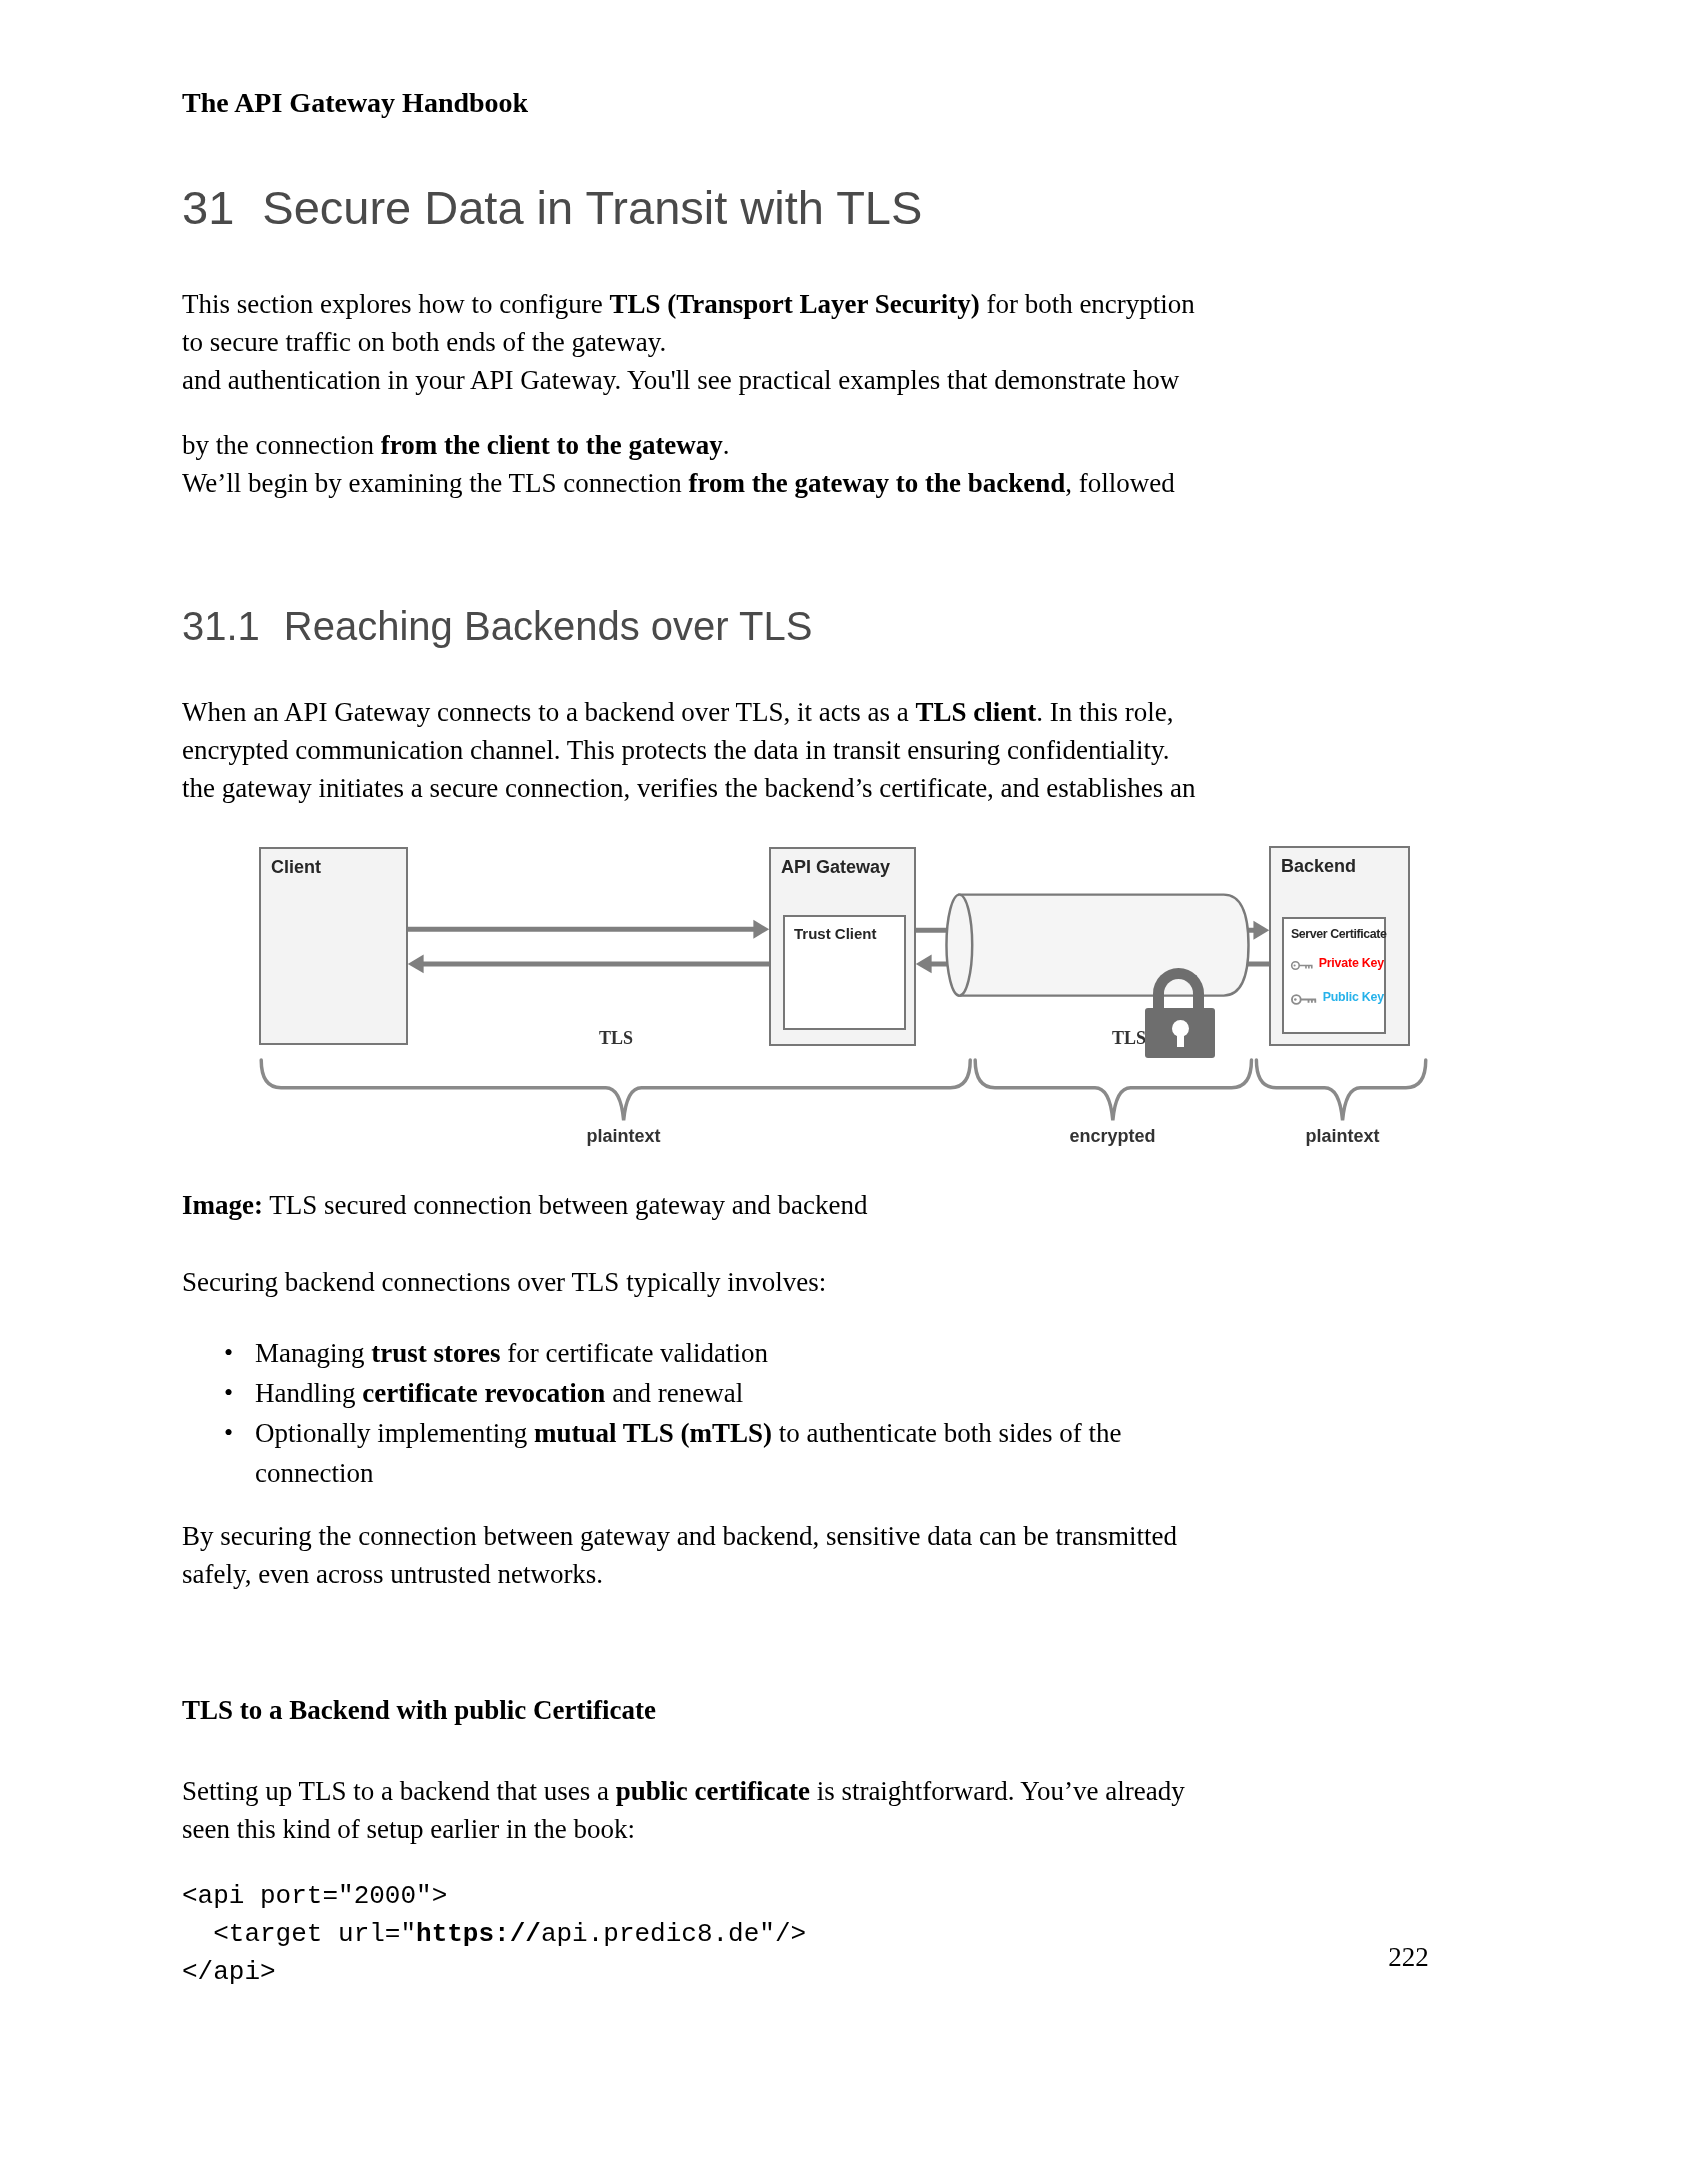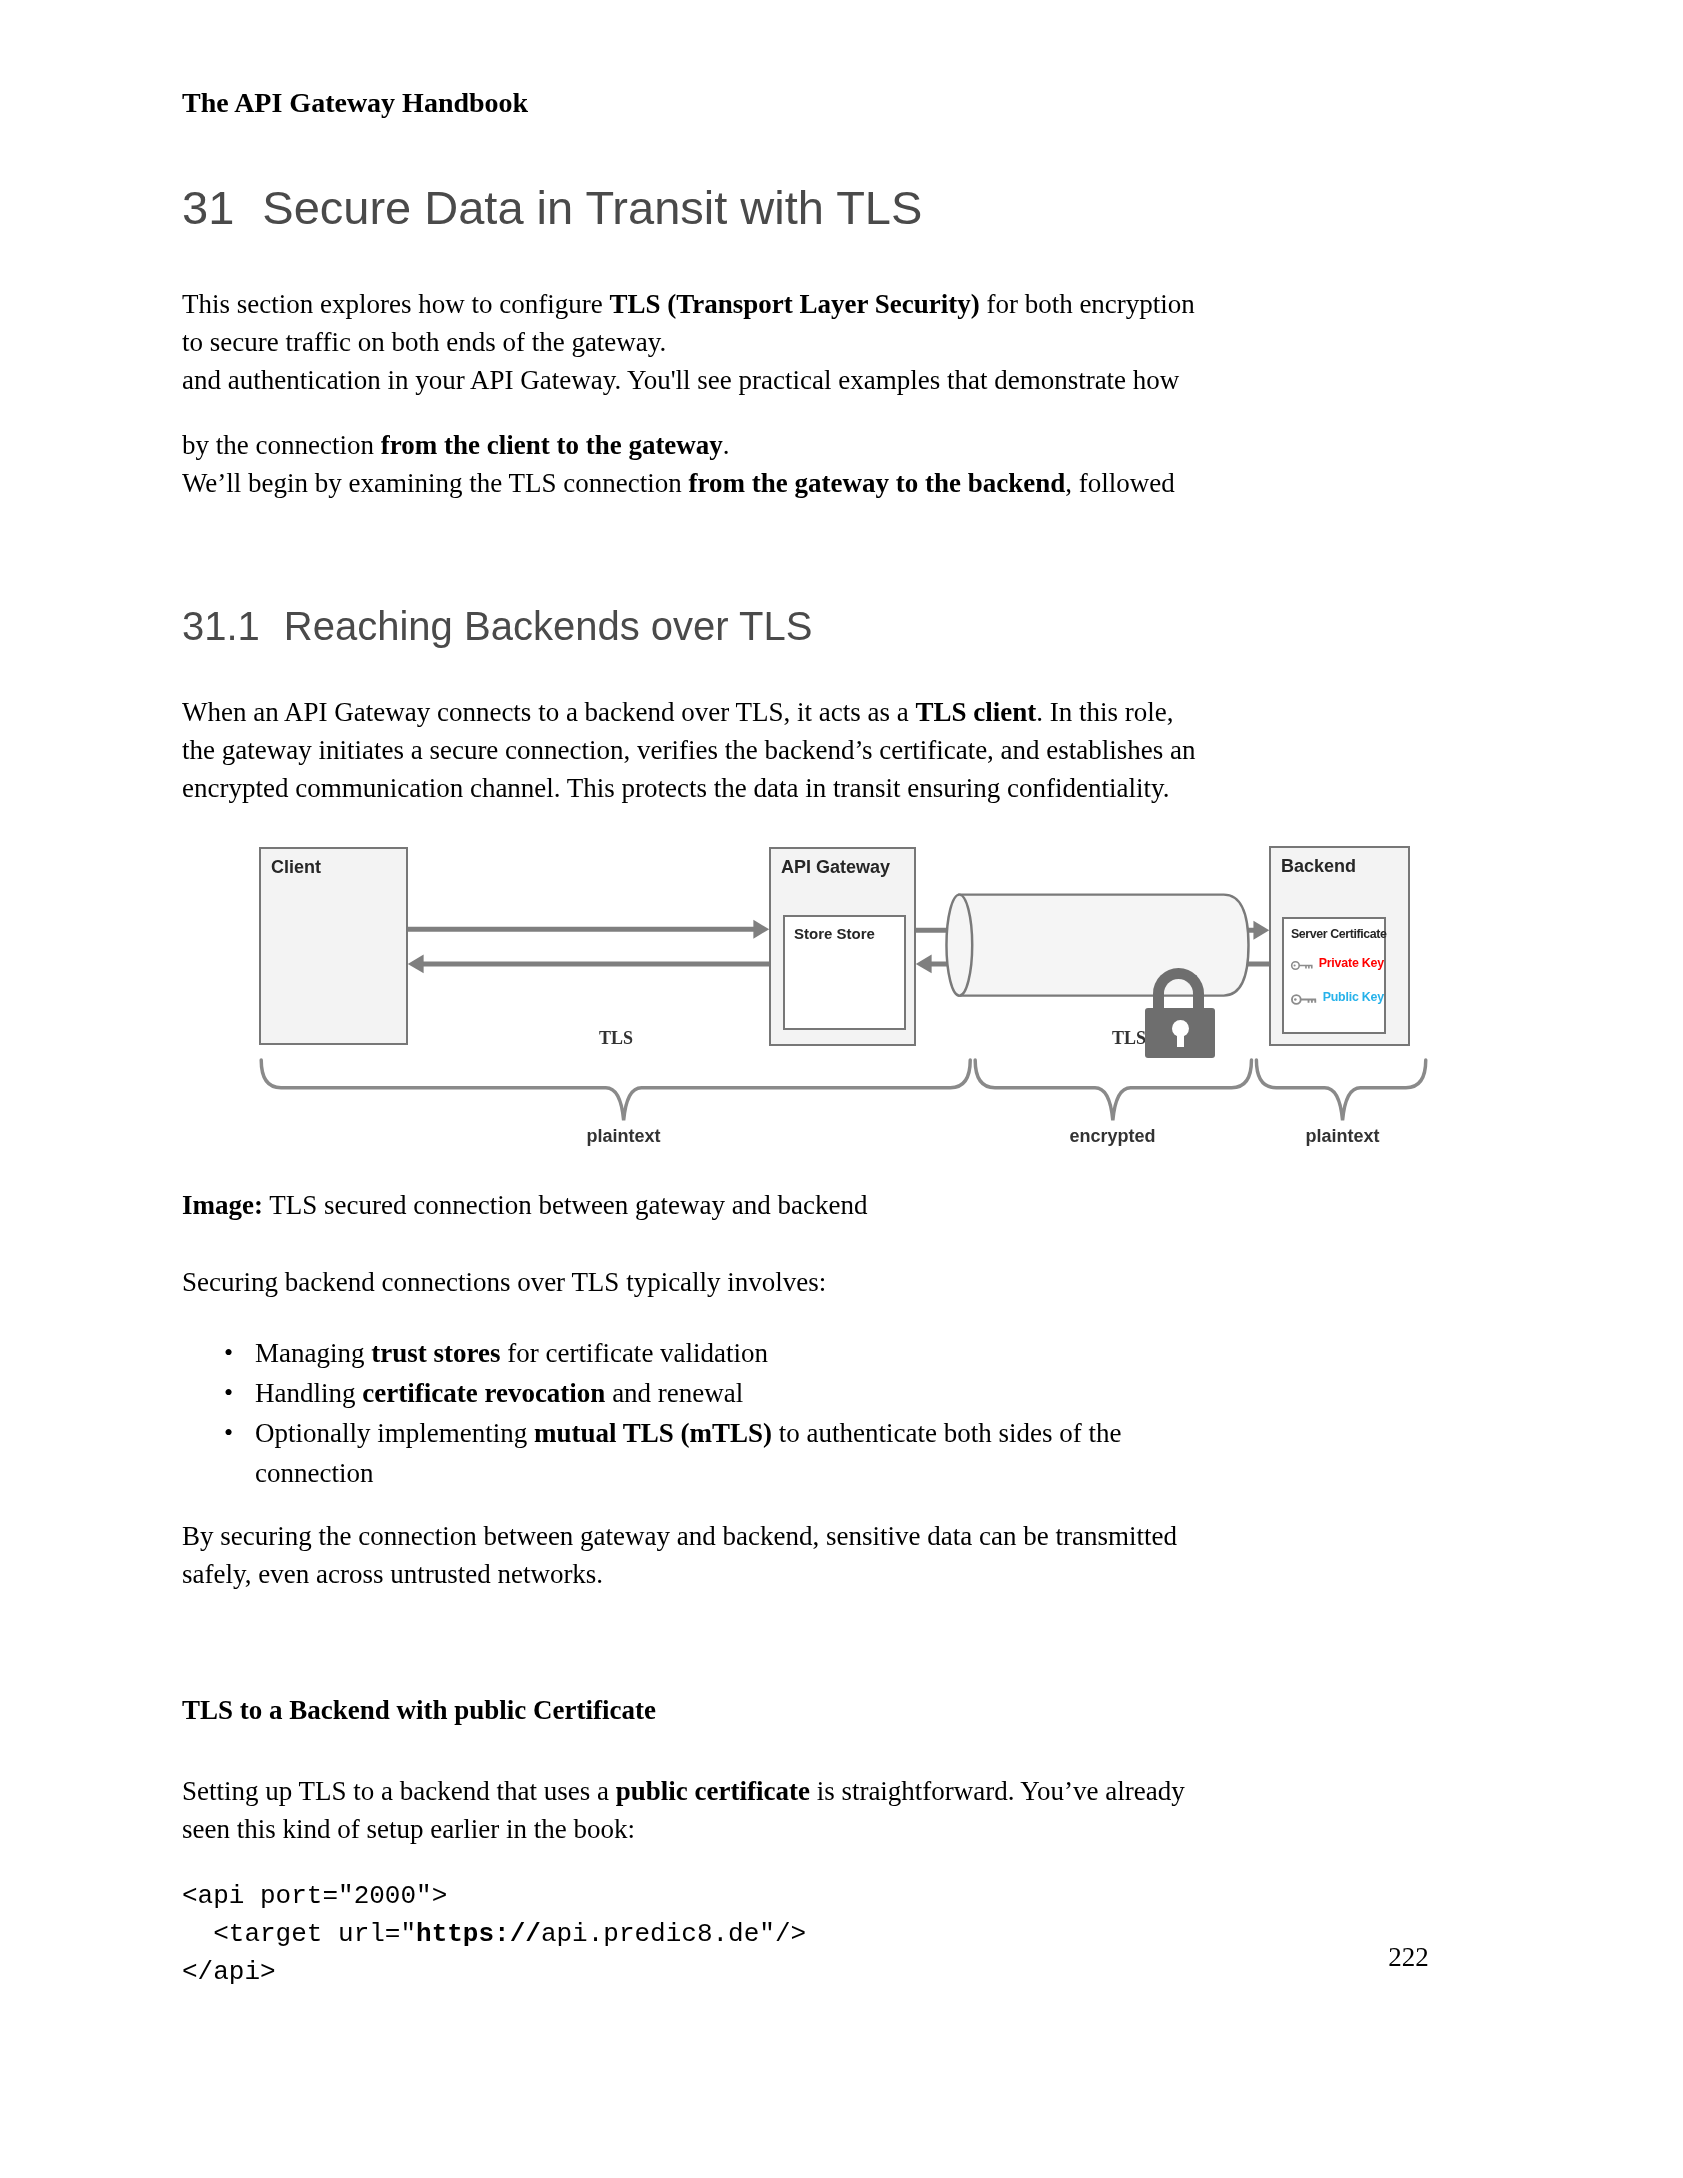--- a/index.html
+++ b/index.html
@@ -71,22 +71,22 @@
       <div class="tline"><span>by the connection </span><b>from the client to the gateway</b><span>.</span></div>
       <div class="tline"><span>We’ll begin by examining the TLS connection </span><b>from the gateway to the backend</b><span>, followed</span></div>
     </div>
 
   <div class="abs h2">
     <span class="h-num">31.1</span><span>Reaching Backends over TLS</span>
   </div>
 
   <div class="abs para" style="top:693px">
       <div class="tline"><span>When an API Gateway connects to a backend over TLS, it acts as a </span><b>TLS client</b><span>. In this role,</span></div>
+      <div class="tline"><span>encrypted communication channel. This protects the data in transit ensuring confidentiality.</span></div>
       <div class="tline"><span>the gateway initiates a secure connection, verifies the backend’s certificate, and establishes an</span></div>
-      <div class="tline"><span>encrypted communication channel. This protects the data in transit ensuring confidentiality.</span></div>
     </div>
 
   <div class="abs diagram">
 
     <svg class="dsvg" width="1319" height="342" viewBox="0 0 1332 345">
 
       <g>
         <line x1="228" y1="93" x2="578" y2="93" stroke="#7f7f7f" stroke-width="5"></line>
         <polygon points="577,83.5 577,102.5 593,93" fill="#7f7f7f"></polygon>
       </g>
@@ -116,21 +116,21 @@
       </g>
     </svg>
 
     <div class="dbox" style="left:77px;top:10px;width:149px;height:198px">
       <div class="dbox-label">Client</div>
     </div>
 
     <div class="dbox" style="left:587px;top:10px;width:147px;height:199px">
       <div class="dbox-label">API Gateway</div>
       <div class="inner-box" style="left:12px;top:66px;width:123px;height:115px">
-        <div class="inner-label">Store Store</div>
+        <div class="inner-label">Trust Client</div>
       </div>
     </div>
 
     <div class="dbox" style="left:1087px;top:9px;width:141px;height:200px">
       <div class="dbox-label">Backend</div>
       <div class="inner-box" style="left:11px;top:69px;width:104px;height:117px">
         <div class="inner-label small">Server Certificate</div>
         <div class="key-row">
           <svg width="34" height="19" viewBox="0 0 34 19">
             <circle cx="7.5" cy="9.5" r="5.2" fill="none" stroke="#8c8c8c" stroke-width="2.2"></circle>

